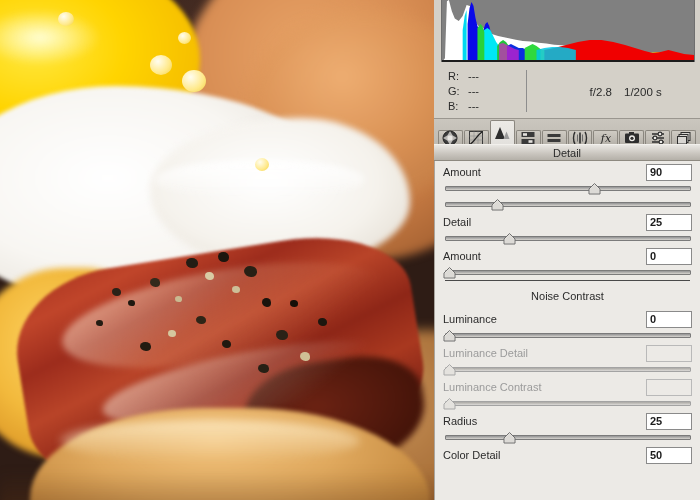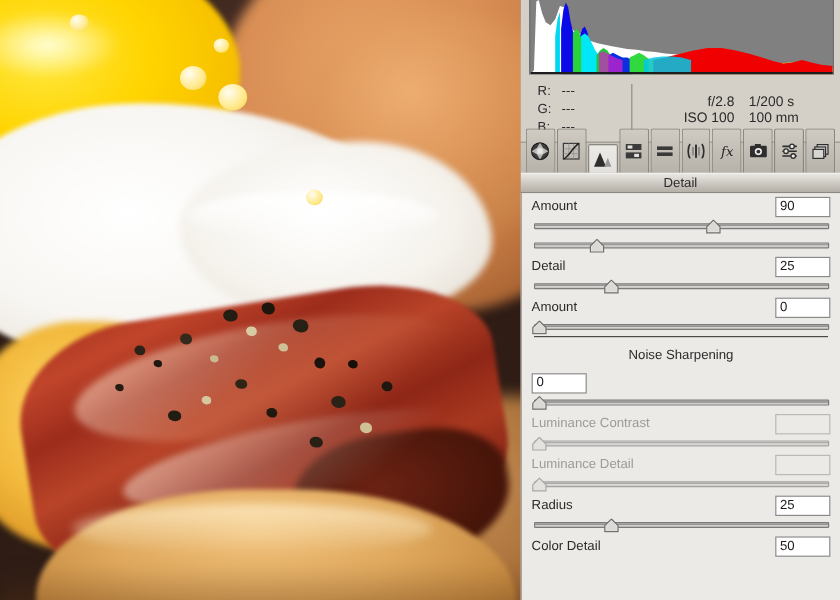--- a/index.html
+++ b/index.html
@@ -210,21 +210,21 @@
   #toolbar {
     height: 26px;
     display: flex;
     align-items: flex-end;
     gap: 1px;
     padding: 0 4px;
     background: linear-gradient(180deg, #cac6be 0%, #bfbbb3 100%);
     border-top: 1px solid #9a968f;
   }
   .tbtn {
-    width: 25px; height: 37px;
+    width: 25px; height: 14px;
     display: flex; align-items: center; justify-content: center;
     background: linear-gradient(180deg, #cfcbc3 0%, #b6b2aa 100%);
     border: 1px solid #8b877f;
     border-bottom: none;
     border-radius: 2px 2px 0 0;
     cursor: pointer;
   }
   .tbtn.active {
     background: linear-gradient(180deg, #eceae6 0%, #e3e1dd 100%);
     border-color: #8b877f;
@@ -274,20 +274,21 @@
   .ctl-label.dim { color: #9b9b9b; }
   .ctl-val {
     width: 46px; height: 17px;
     background: #ffffff;
     border: 1px solid #8a8a8a;
     font-size: 11px;
     color: #1c1c1c;
     padding: 0 0 0 3px;
     line-height: 15px;
     cursor: text;
+    font-weight: bold;
   }
   .ctl-val.dim {
     background: #eceae6;
     border-color: #b9b9b9;
     color: #b0b0b0;
   }
   .track-wrap {
     position: relative;
     height: 13px;
     margin-top: 1px;
@@ -405,24 +406,20 @@
           <span class="rgb-lab">B:</span>
           <span class="rgb-val">---</span>
         </div>
       </div>
       <div id="rgb-sep"></div>
       <div id="exif">
         <div class="exif-row">
           <span class="exif-a">f/2.8</span>
           <span class="exif-b">1/200 s</span>
         </div>
-        <div class="exif-row">
-          <span class="exif-a">ISO 100</span>
-          <span class="exif-b">100 mm</span>
-        </div>
       </div>
     </div>
 
     <div id="toolbar">
       <div class="tbtn">
         <svg width="16" height="16" viewBox="0 0 16 16">
           <circle cx="8" cy="8" r="7" fill="#3d3d3d" stroke="#1e1e1e" stroke-width="1"></circle>
           <circle cx="8" cy="8" r="3" fill="#e8e6e2"></circle>
           <path d="M8 1 L11 6 L5 6 Z M15 8 L10 11 L10 5 Z M8 15 L5 10 L11 10 Z M1 8 L6 5 L6 11 Z" fill="#cfcdc9" opacity="0.85"></path>
         </svg>
@@ -546,65 +543,66 @@
           <div class="track"></div>
           <div class="knob" style="left:calc(2px + 0% * 0.975 + 4px)">
               <svg width="13" height="12" viewBox="0 0 13 12">
       <path d="M6.5 0.5 L12 6 L12 11 L1 11 L1 6 Z" fill="#e8e6e2" stroke="#6f6f6f" stroke-width="1"></path>
       <path d="M6.5 1.6 L10.9 6.3 L10.9 10 L2.1 10 L2.1 6.3 Z" fill="#dcdad6"></path>
     </svg>
             </div>
         </div>
         </div>
         <div class="divider"></div>
-        <div class="sec-title">Noise Sharpening</div>
-        <div class="ctl">
-        <div class="ctl-row">
+        <div class="sec-title">Noise Contrast</div>
+        <div class="ctl">
+        <div class="ctl-row">
+          <span class="ctl-label">Luminance</span>
           <span class="ctl-val">0</span>
         </div>
         <div class="track-wrap">
           <div class="track"></div>
           <div class="knob" style="left:calc(2px + 0% * 0.975 + 4px)">
               <svg width="13" height="12" viewBox="0 0 13 12">
       <path d="M6.5 0.5 L12 6 L12 11 L1 11 L1 6 Z" fill="#e8e6e2" stroke="#6f6f6f" stroke-width="1"></path>
       <path d="M6.5 1.6 L10.9 6.3 L10.9 10 L2.1 10 L2.1 6.3 Z" fill="#dcdad6"></path>
     </svg>
             </div>
         </div>
         </div>
         <div class="ctl">
         <div class="ctl-row">
+          <span class="ctl-label dim">Luminance Detail</span>
+          <span class="ctl-val dim"></span>
+        </div>
+        <div class="track-wrap">
+          <div class="track dim"></div>
+          <div class="knob" style="left:calc(2px + 0% * 0.975 + 4px)">
+              <svg width="13" height="12" viewBox="0 0 13 12">
+      <path d="M6.5 0.5 L12 6 L12 11 L1 11 L1 6 Z" fill="#e4e2de" stroke="#a8a8a8" stroke-width="1"></path>
+    </svg>
+            </div>
+        </div>
+        </div>
+        <div class="ctl">
+        <div class="ctl-row">
           <span class="ctl-label dim">Luminance Contrast</span>
           <span class="ctl-val dim"></span>
         </div>
         <div class="track-wrap">
           <div class="track dim"></div>
           <div class="knob" style="left:calc(2px + 0% * 0.975 + 4px)">
               <svg width="13" height="12" viewBox="0 0 13 12">
       <path d="M6.5 0.5 L12 6 L12 11 L1 11 L1 6 Z" fill="#e4e2de" stroke="#a8a8a8" stroke-width="1"></path>
     </svg>
             </div>
         </div>
         </div>
         <div class="ctl">
         <div class="ctl-row">
-          <span class="ctl-label dim">Luminance Detail</span>
-          <span class="ctl-val dim"></span>
-        </div>
-        <div class="track-wrap">
-          <div class="track dim"></div>
-          <div class="knob" style="left:calc(2px + 0% * 0.975 + 4px)">
-              <svg width="13" height="12" viewBox="0 0 13 12">
-      <path d="M6.5 0.5 L12 6 L12 11 L1 11 L1 6 Z" fill="#e4e2de" stroke="#a8a8a8" stroke-width="1"></path>
-    </svg>
-            </div>
-        </div>
-        </div>
-        <div class="ctl">
-        <div class="ctl-row">
           <span class="ctl-label">Radius</span>
           <span class="ctl-val">25</span>
         </div>
         <div class="track-wrap">
           <div class="track"></div>
           <div class="knob" style="left:calc(2px + 25% * 0.975 + 4px)">
               <svg width="13" height="12" viewBox="0 0 13 12">
       <path d="M6.5 0.5 L12 6 L12 11 L1 11 L1 6 Z" fill="#e8e6e2" stroke="#6f6f6f" stroke-width="1"></path>
       <path d="M6.5 1.6 L10.9 6.3 L10.9 10 L2.1 10 L2.1 6.3 Z" fill="#dcdad6"></path>
     </svg>

